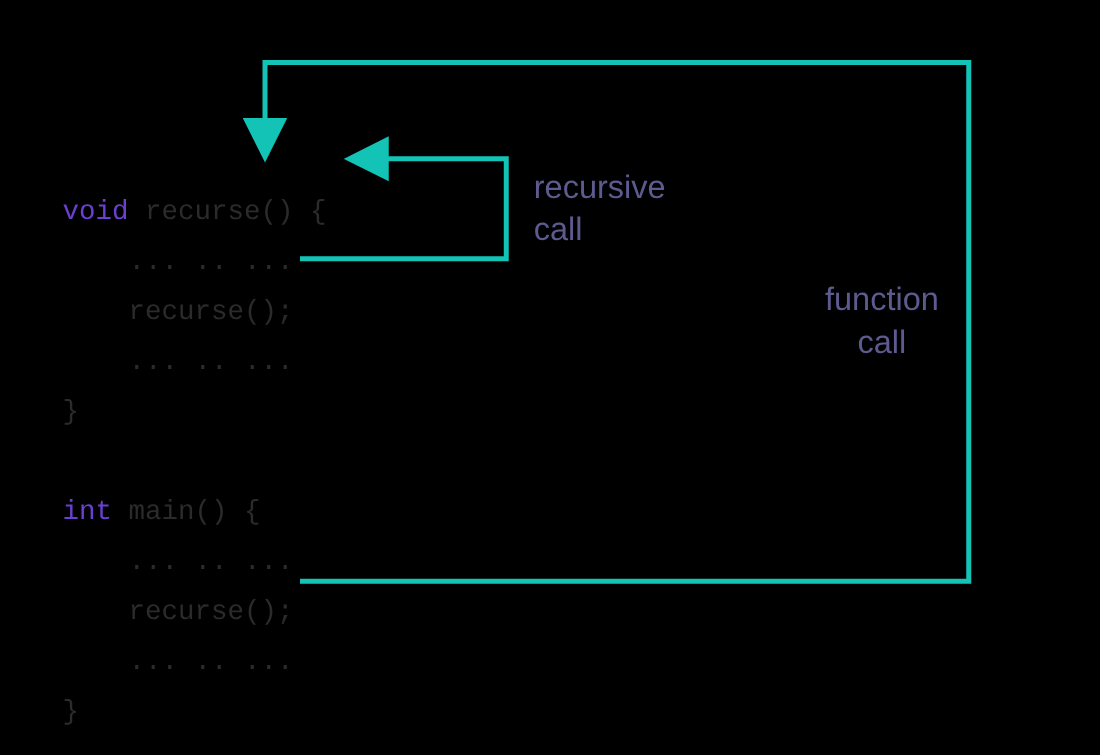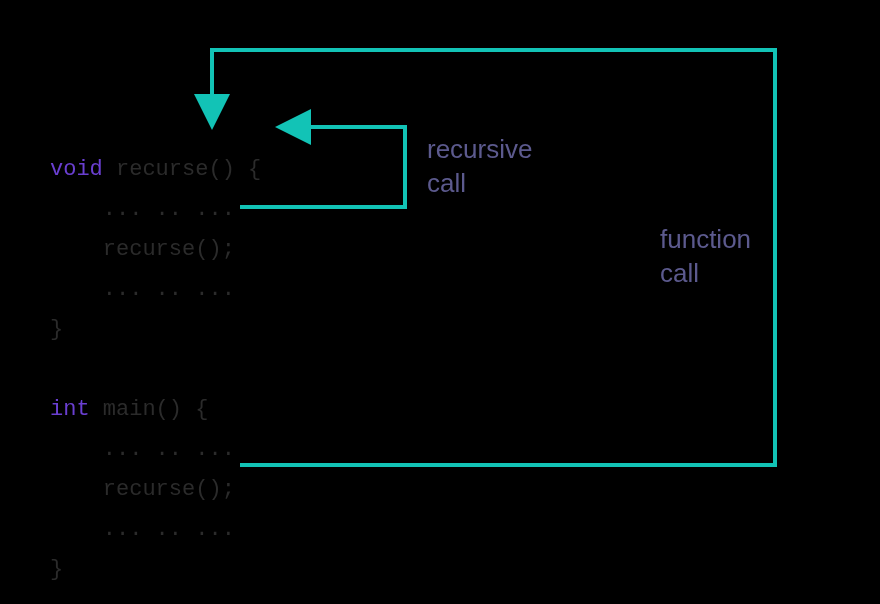--- a/index.html
+++ b/index.html
@@ -62,21 +62,21 @@
 <span>    recurse();</span>
 <span>    ... .. ...</span>
 <span>}</span>
   </div>
 
   <div class="label" style="left:427px; top:132px;">
     <span>recursive</span><br>
     <span>call</span>
   </div>
 
-  <div class="label" style="left:660px; top:222px;">
+  <div class="label" style="left:660px; top:222px;text-align:center;">
     <span>function</span><br>
     <span>call</span>
   </div>
 
   <svg class="arrows" viewBox="0 0 880 604">
     <defs>
       <marker id="ah" viewBox="0 0 12 12" refX="2" refY="6" markerWidth="9" markerHeight="9" orient="auto">
         <path d="M0,0 L12,6 L0,12 Z" fill="#12c3b6"></path>
       </marker>
     </defs>

